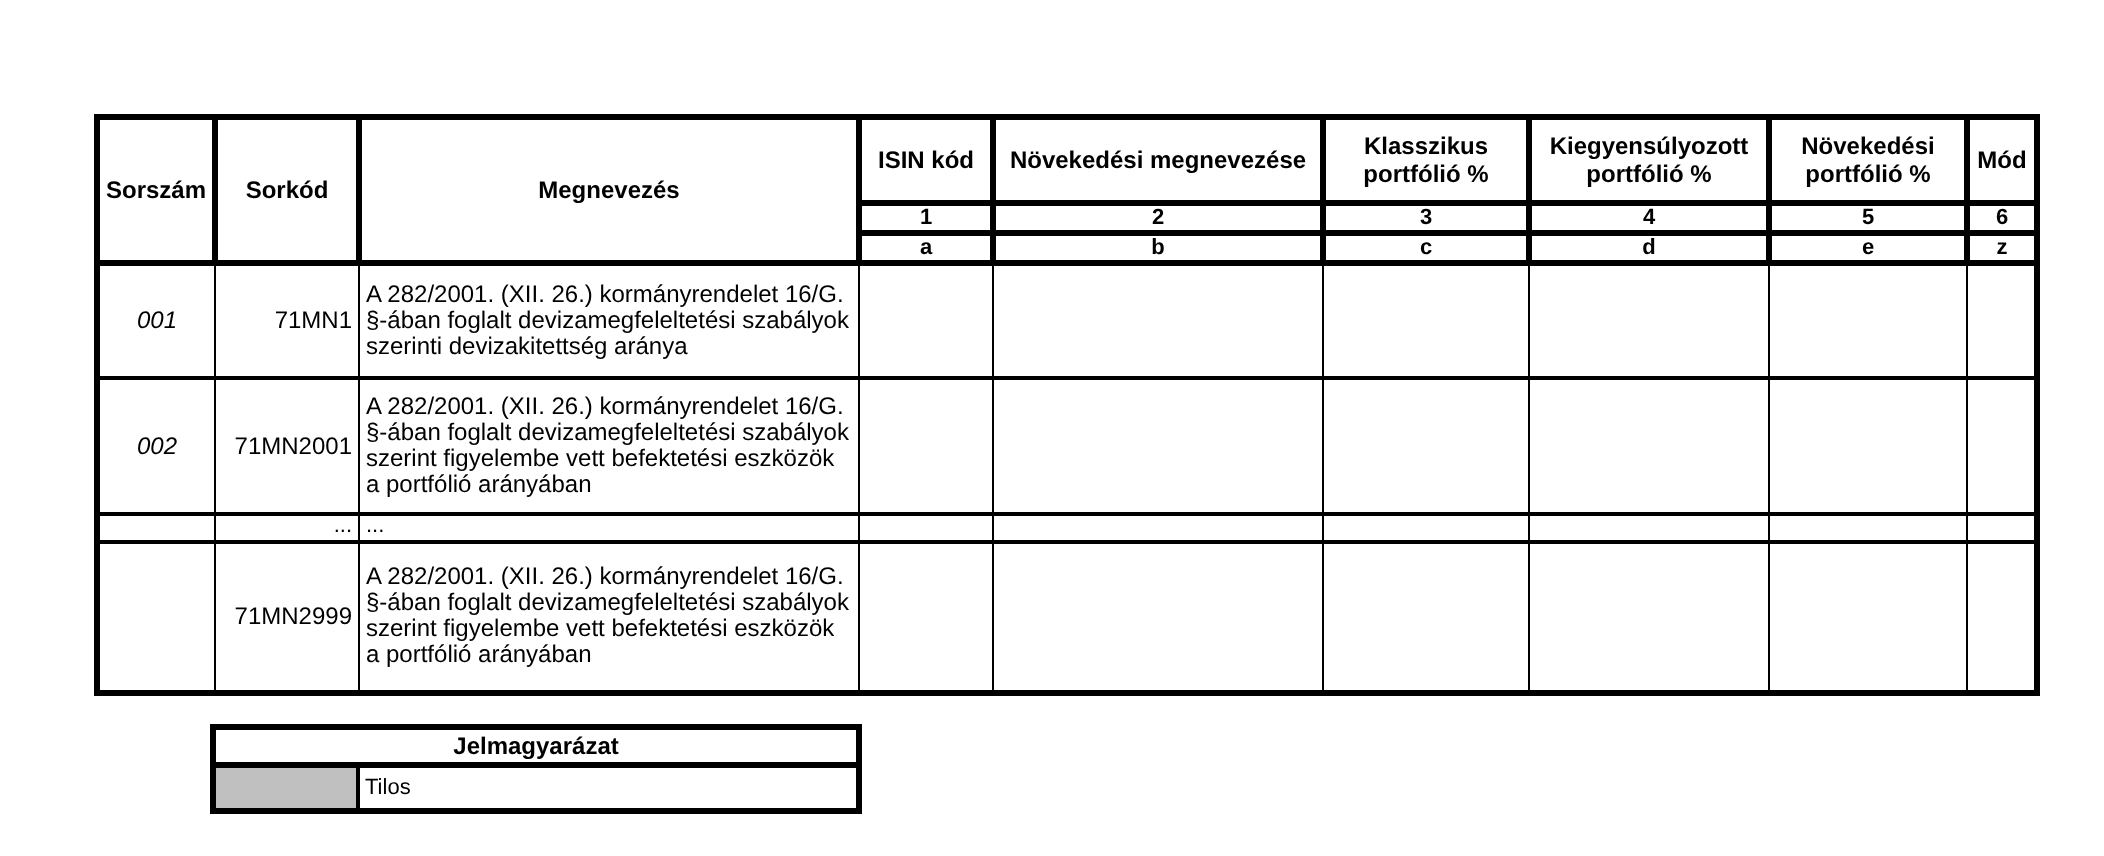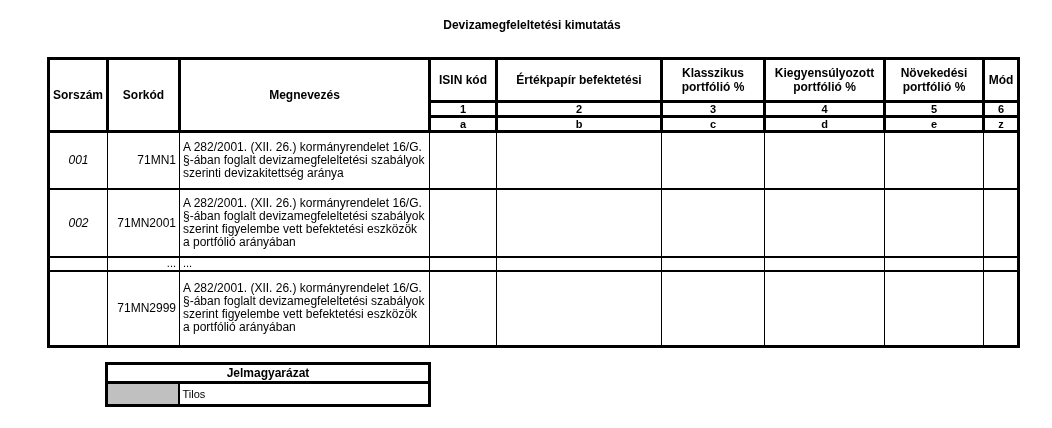--- a/index.html
+++ b/index.html
@@ -56,42 +56,41 @@
   table.legend td {
     border:2px solid #000; background:#fff; height:20px;
     font-size:11px; text-align:left; vertical-align:middle; padding:0 3px;
   }
   table.legend td.swatch { background:#c0c0c0; }
 </style>
 </head>
 <body>
 
 <div class="title-block">
-  <div>Devizamegfeleltetési kimutatás</div>
 </div>
 
 <table class="main">
   <colgroup>
     <col style="width:59px">
       <col style="width:72px">
       <col style="width:250px">
     <col style="width:67px">
       <col style="width:165px">
       <col style="width:103px">
     <col style="width:120px">
       <col style="width:99px">
       <col style="width:35px">
   </colgroup>
   <tbody>
       <tr class="hdr-main">
     <th rowspan="3">Sorszám</th>
     <th rowspan="3">Sorkód</th>
     <th rowspan="3" class="thickR">Megnevezés</th>
     <th>ISIN kód</th>
-    <th>Értékpapír befektetési</th>
+    <th>Növekedési megnevezése</th>
     <th>Klasszikus portfólió %</th>
     <th>Kiegyensúlyozott portfólió %</th>
     <th>Növekedési portfólió %</th>
     <th>Mód</th>
   </tr>
   <tr class="hdr-num">
     <th>1</th>
     <th>2</th>
     <th>3</th>
     <th>4</th>

